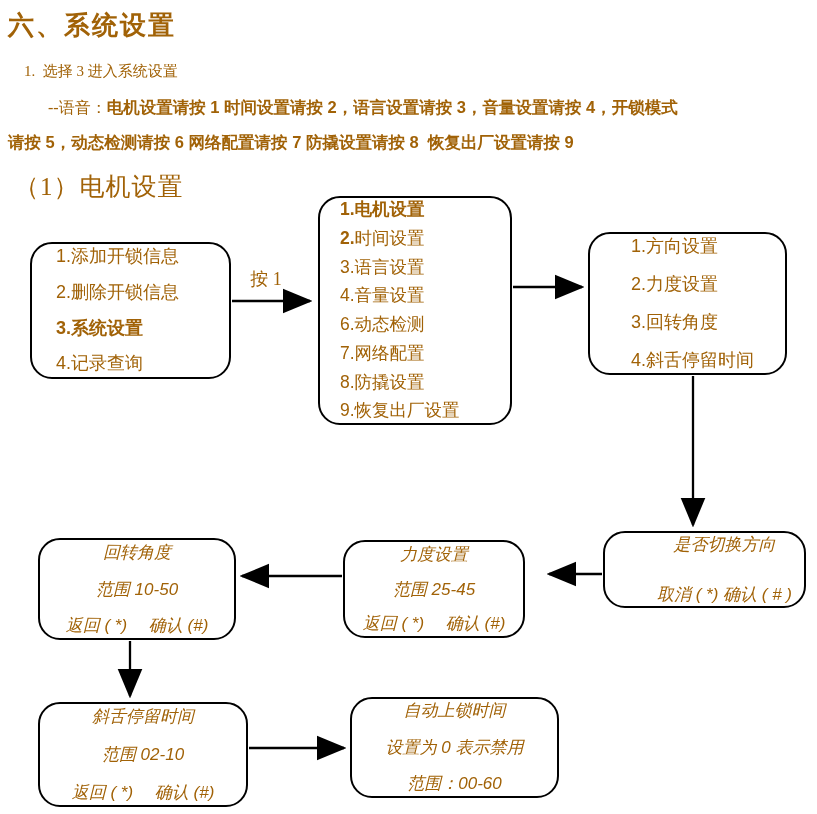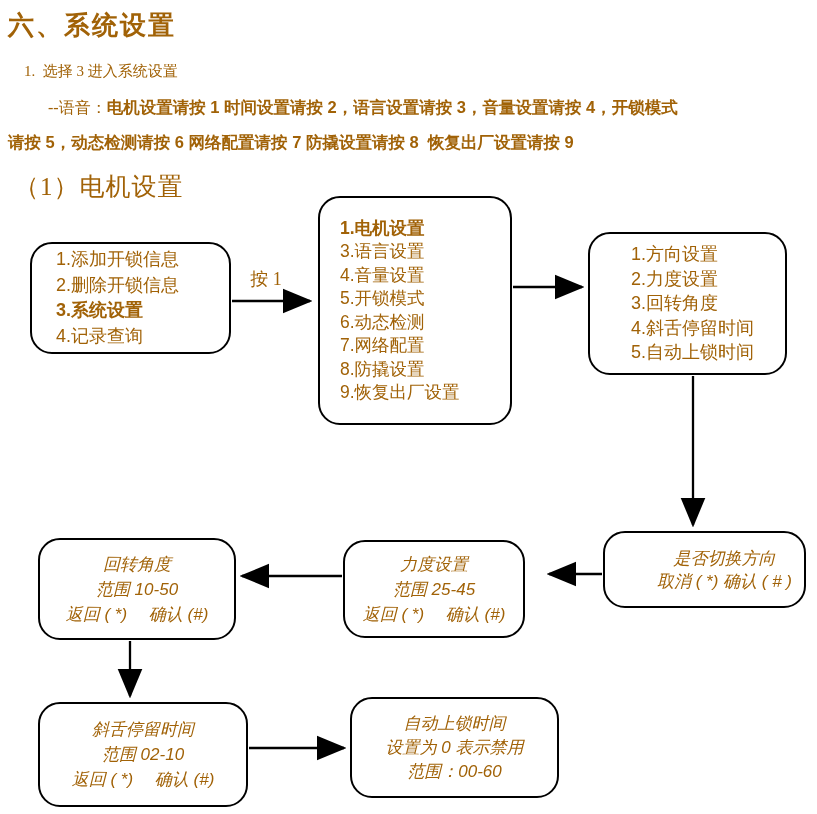--- a/index.html
+++ b/index.html
@@ -14,26 +14,26 @@
   .page-title { left:8px; top:8px; font-size:26px; font-weight:bold; letter-spacing:2px; }
   .step-line { left:24px; top:62px; font-size:15px; }
   .voice-line1 { left:48px; top:97px; font-size:16px; }
   .voice-line1 b, .voice-line2 { font-size:16.5px; font-weight:bold; }
   .voice-line2 { left:8px; top:132px; }
   .section-title { left:14px; top:170px; font-size:25px; letter-spacing:1px; }
 
   .box {
     position:absolute; box-sizing:border-box; background:#ffffff;
     border:2.5px solid #000000; border-radius:22px;
-    display:flex; flex-direction:column; justify-content:center;
+    display:flex; flex-direction:column; justify-content:space-between;
   }
   .box .row { white-space:nowrap; }
   .bold { font-weight:bold; }
 
-  .box-main-menu   { left:30px;  top:242px; width:201px; height:112px; padding-left:24px; font-size:18px; line-height:25.5px; }
+  .box-main-menu   { left:30px;  top:242px; width:201px; height:137px; padding-left:24px; font-size:18px; line-height:25.5px; }
   .box-system-menu { left:318px; top:196px; width:194px; height:229px; padding-left:20px; font-size:17.5px; line-height:23.5px; }
   .box-motor-menu  { left:588px; top:232px; width:199px; height:143px; padding-left:41px; font-size:18px; line-height:24.5px; }
 
   .box-center { align-items:center; text-align:center;font-style:italic; }
   .box-switch   { left:603px; top:531px; width:203px; height:77px;  font-size:17px; line-height:23px;padding-left:40px; }
   .box-strength { left:343px; top:540px; width:182px; height:98px;  font-size:17px; line-height:25px; }
   .box-rotation { left:38px;  top:538px; width:198px; height:102px; font-size:17px; line-height:25px; }
   .box-latch    { left:38px;  top:702px; width:210px; height:105px; font-size:17px; line-height:25px; }
   .box-autolock { left:350px; top:697px; width:209px; height:101px; font-size:17px; line-height:24px; }
 
@@ -72,35 +72,34 @@
 
   <div class="box box-main-menu">
     <div class="row">1.添加开锁信息</div>
     <div class="row">2.删除开锁信息</div>
     <div class="row bold">3.系统设置</div>
     <div class="row">4.记录查询</div>
   </div>
 
   <div class="box box-system-menu">
     <div class="row bold">1.电机设置</div>
+    <div class="row"><b>2.</b><span>时间设置</span></div>
     <div class="row">3.语言设置</div>
     <div class="row">4.音量设置</div>
-    <div class="row">5.开锁模式</div>
     <div class="row">6.动态检测</div>
     <div class="row">7.网络配置</div>
     <div class="row">8.防撬设置</div>
     <div class="row">9.恢复出厂设置</div>
   </div>
 
   <div class="box box-motor-menu">
     <div class="row">1.方向设置</div>
     <div class="row">2.力度设置</div>
     <div class="row">3.回转角度</div>
     <div class="row">4.斜舌停留时间</div>
-    <div class="row">5.自动上锁时间</div>
   </div>
 
   <div class="box box-center box-switch">
     <div class="row">是否切换方向</div>
     <div class="row keep-sp">取消 ( *)  确认 ( # )</div>
   </div>
 
   <div class="box box-center box-strength">
     <div class="row">力度设置</div>
     <div class="row">范围 25-45</div>

